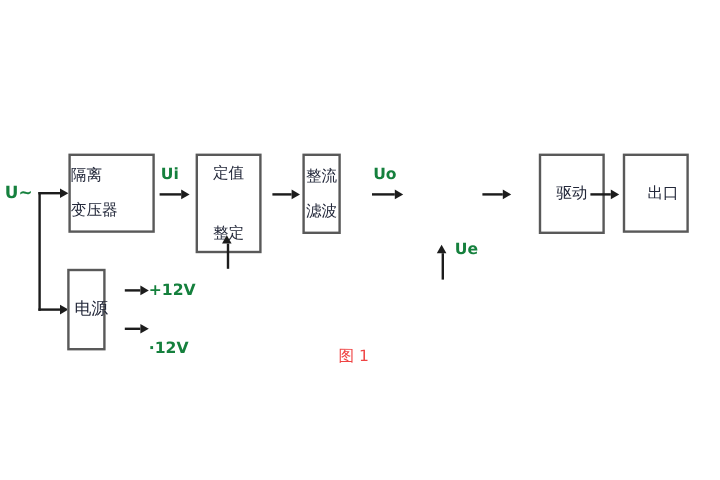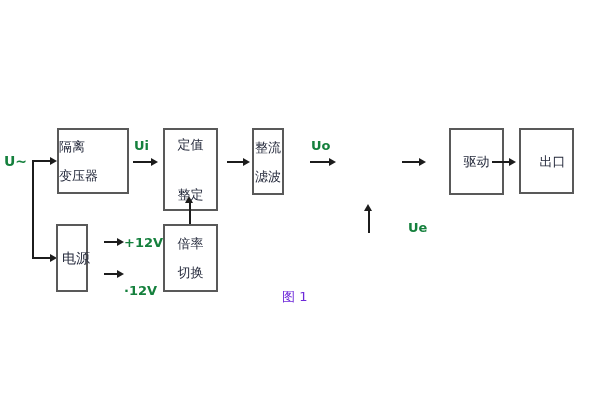--- a/index.html
+++ b/index.html
@@ -43,21 +43,21 @@
   .sig {
     position: absolute;
     font-size: 13px;
     font-weight: 600;
     color: #15803d;
     white-space: nowrap;
   }
   .caption {
     position: absolute;
     font-size: 13px;
-    color: #6d28d9;
+    color: #ef4444;
     white-space: nowrap;
   }
 </style>
 </head>
 <body>
 
 <div class="canvas">
 
   <span class="sig" style="left:4px; top:153px; font-size:14px;">U~</span>
 
@@ -113,26 +113,22 @@
   </div>
 
   <div class="hline" style="left:104px; top:241px; width:13px;"></div>
   <div class="head-right" style="left:117px; top:238px;"></div>
   <span class="sig" style="left:124px; top:235px;text-align:center;">+12V</span>
 
   <div class="hline" style="left:104px; top:273px; width:13px;"></div>
   <div class="head-right" style="left:117px; top:270px;"></div>
   <span class="sig" style="left:124px; top:283px;">·12V</span>
 
-  <div class="box" style="left:163px; top:224px; width:55px; height:68px;">
-    <span class="bl">倍率</span>
-    <span class="bl">切换</span>
-  </div>
   <div class="vline" style="left:189px; top:203px; height:21px;"></div>
   <div class="head-up" style="left:185px; top:196px;"></div>
 
   <div class="vline" style="left:368px; top:211px; height:22px;"></div>
   <div class="head-up" style="left:364px; top:204px;"></div>
-  <span class="sig" style="left:379px; top:220px;margin-left:29px;">Ue</span>
+  <span class="sig" style="left:379px; top:201px;">Ue</span>
 
   <span class="caption" style="left:282px; top:288px;">图 1</span>
 
 </div>
 
 </body></html>

